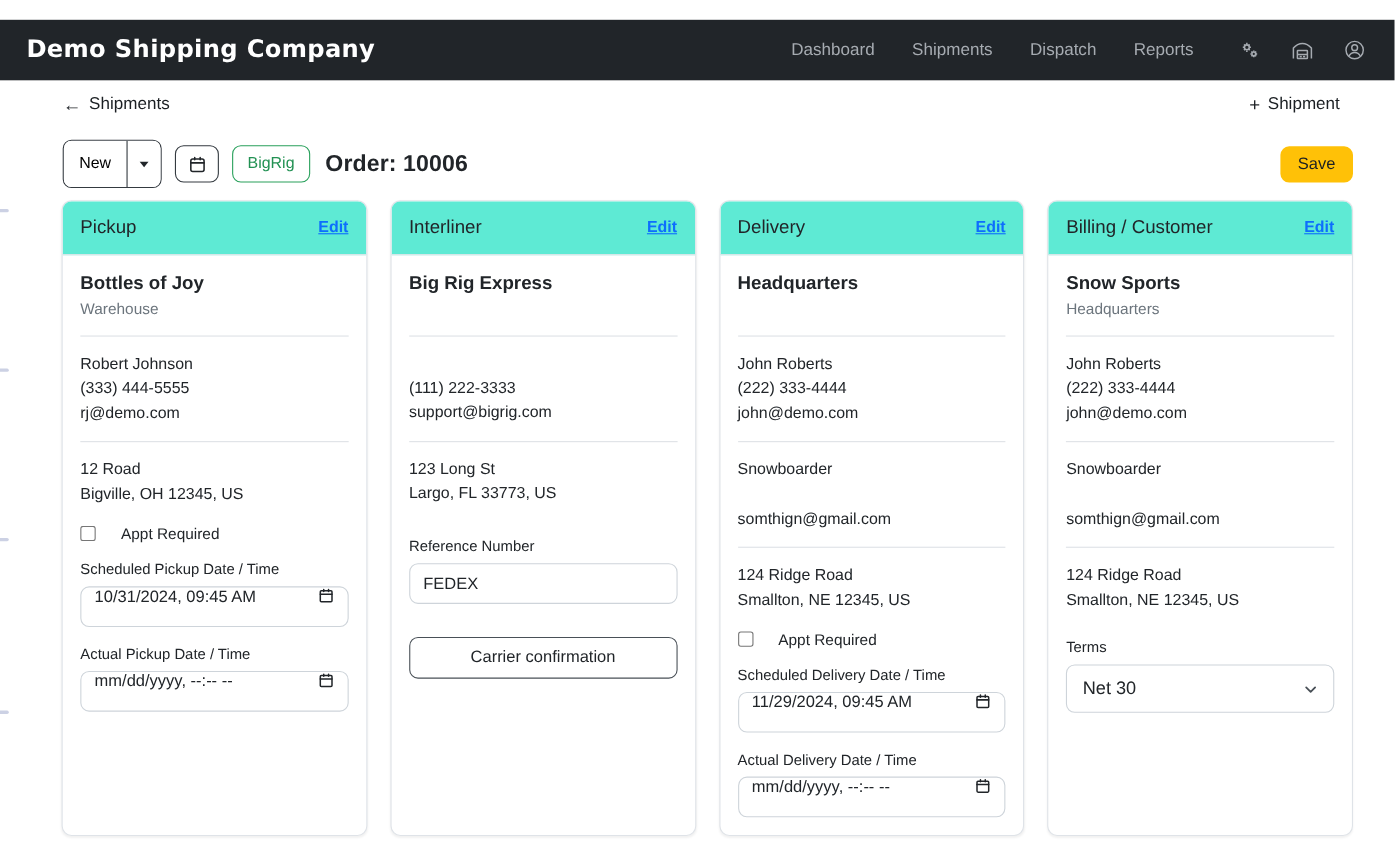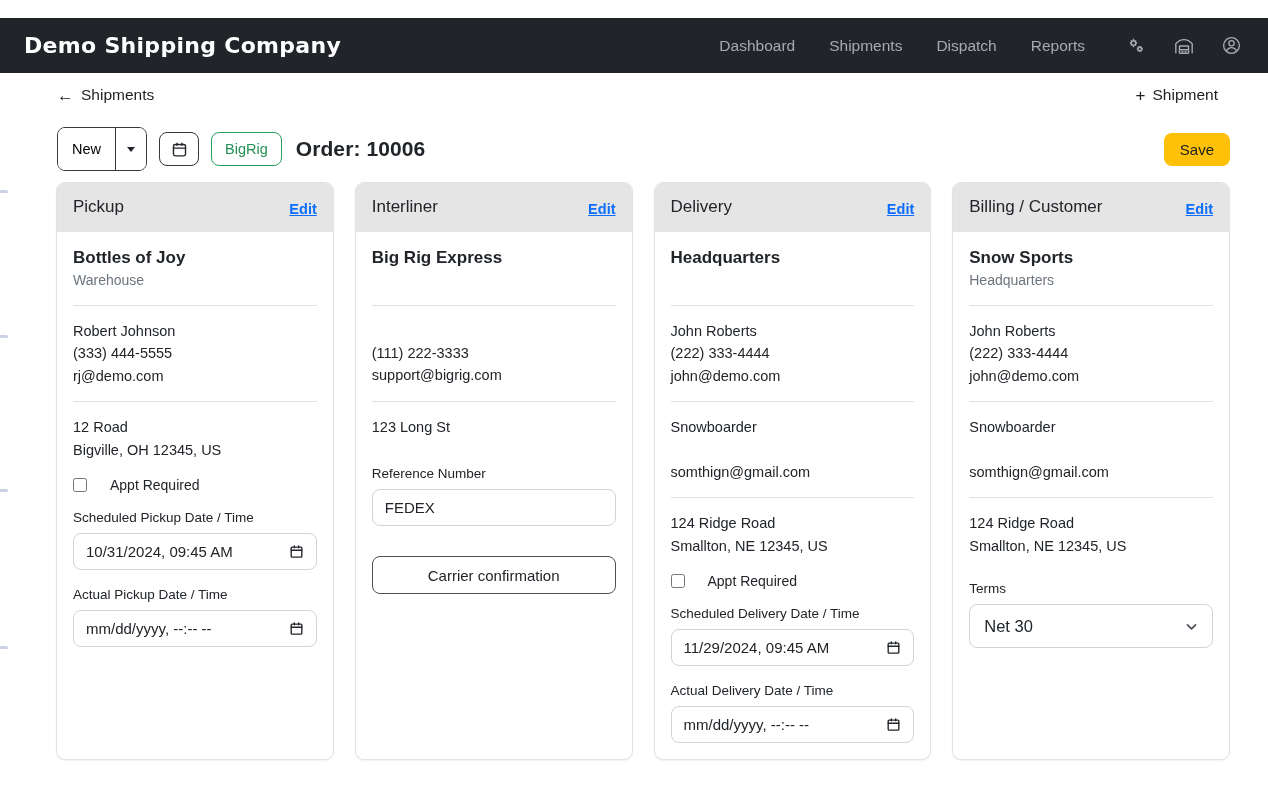--- a/index.html
+++ b/index.html
@@ -142,26 +142,26 @@
   .card {
     background: #fff;
     border: 1px solid #dfe3e8;
     border-radius: 9px;
     box-shadow: 0 1px 2px rgba(0,0,0,0.06);
     display: flex;
     flex-direction: column;
     overflow: hidden;
   }
   .card-header {
-    background: #e5e5e5;
+    background: #5eead4;
     border-bottom: 1px solid #e4e7ea;
     padding: 14px 16px;
     display: flex;
     justify-content: space-between;
-    align-items: flex-end;
+    align-items: center;
     gap: 11px;
   }
   .card-title { font-size: 17px; color: #212529; }
   .edit-link {
     color: #0d6efd;
     font-size: 14.5px;
     font-weight: 600;
     text-decoration: underline;
     cursor: pointer;
   }
@@ -184,21 +184,20 @@
   .check-label { font-size: 14px; cursor: pointer; }
 
   .field-label { font-size: 13.5px; color: #212529; margin: 17px 0 8px; }
 
   .dt-input {
     border: 1px solid #ced4da;
     border-radius: 8px;
     height: 37px;
     padding: 0 12px;
     display: flex;
-    align-items: center;
     justify-content: space-between;
     font-size: 15px;
     cursor: text;
     background: #fff;
   }
   .dt-input .dt-text { color: #212529; }
   .dt-input .cal { color: #212529; display: inline-flex; cursor: pointer; }
 
   .text-input {
     width: 100%;
@@ -372,20 +371,21 @@
       </div>
       <div class="card-body">
         <div class="company-name">Big Rig Express</div>
         <div class="company-loc"></div>
         <hr class="divider">
         <div class="contact-line"></div>
         <div class="contact-line">(111) 222-3333</div>
         <div class="contact-line">support@bigrig.com</div>
         <hr class="divider">
         <div class="addr-line">123 Long St</div>
+        <div class="addr-line">Largo, FL 33773, US</div>
         <div class="field-label" style="margin-top:28px;">Reference Number</div>
         <input class="text-input" type="text" value="FEDEX" style="">
         <button class="outline-btn">Carrier confirmation</button>
       </div>
     </section>
 
     <section class="card">
       <div class="card-header">
         <span class="card-title">Delivery</span>
         <a class="edit-link">Edit</a>

